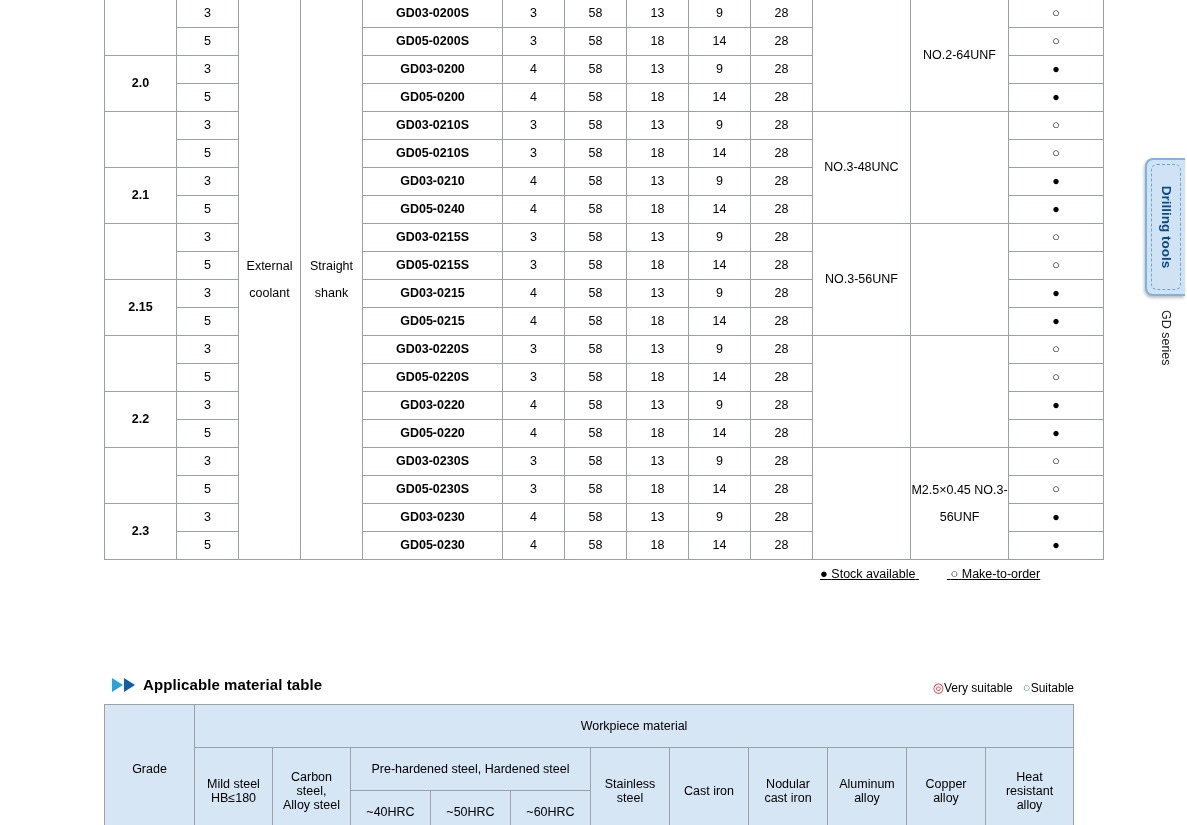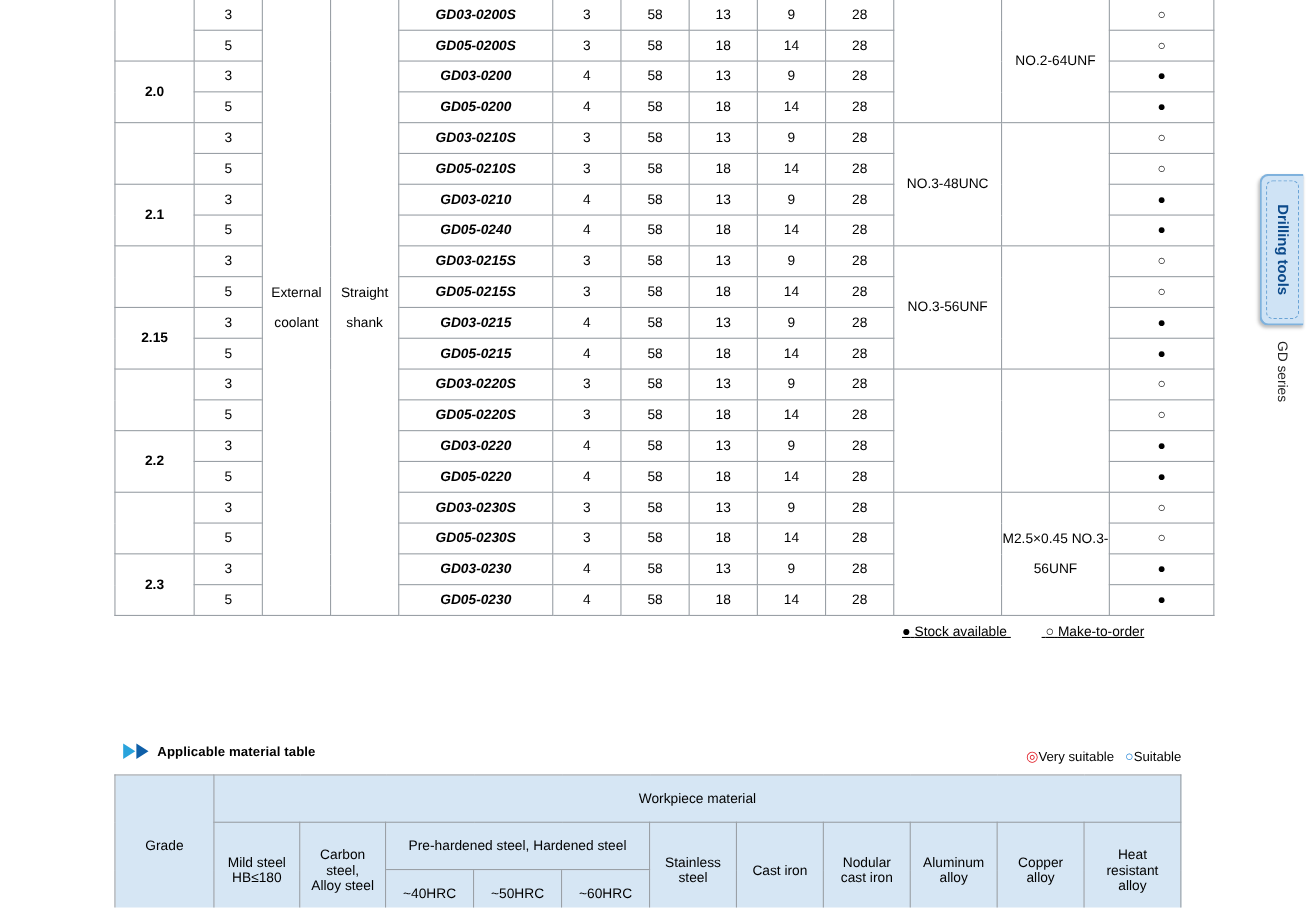--- a/index.html
+++ b/index.html
@@ -28,21 +28,21 @@
     border: 1px solid #9aa0a6;
     font-size: 12.5px;
     text-align: center;
     vertical-align: middle;
     padding: 0;
     height: 27px;
     line-height: 27px;
     background: #ffffff;
   }
   td.shade { background: #ddeaf6; }
-  td.code { font-weight: bold; font-size: 13px; font-style: italic; }
+  td.code { font-weight: bold; font-size: 13px; }
   td.dia { font-weight: bold; font-size: 14px; }
   td.vtext { font-size: 12.5px; line-height: 15px; margin-top: 44px; }
   td.dotted-b { border-bottom: 1px dotted #9aa0a6; }
   td.dotted-t { border-top: 1px dotted #9aa0a6; }
   td.nob { border-bottom: none; }
   td.not { border-top: none; margin-left: 12px; }
   .mark { font-size: 13px; line-height: 27px; }
 
   
   col.c-dia   { width: 72px; }
@@ -123,21 +123,21 @@
   .sec-head .arrows { display: flex; align-items: center; gap: 1px; }
   .tri {
     width: 0; height: 0;
     border-left: 11px solid #29a3dc;
     border-top: 7px solid transparent;
     border-bottom: 7px solid transparent;
   }
   .tri.t2 { border-left-color: #0f5fa8; }
   .sec-head h2 {
     margin: 0;
-    font-size: 12px;
+    font-size: 15px;
     font-weight: bold;
     letter-spacing: .1px;
   }
   .sec-legend {
     position: absolute;
     right: 113px; top: 680px;
     font-size: 12px;
     white-space: nowrap;
   }
   .sec-legend .ring-r { color: #e01b24; font-size: 13px; }

